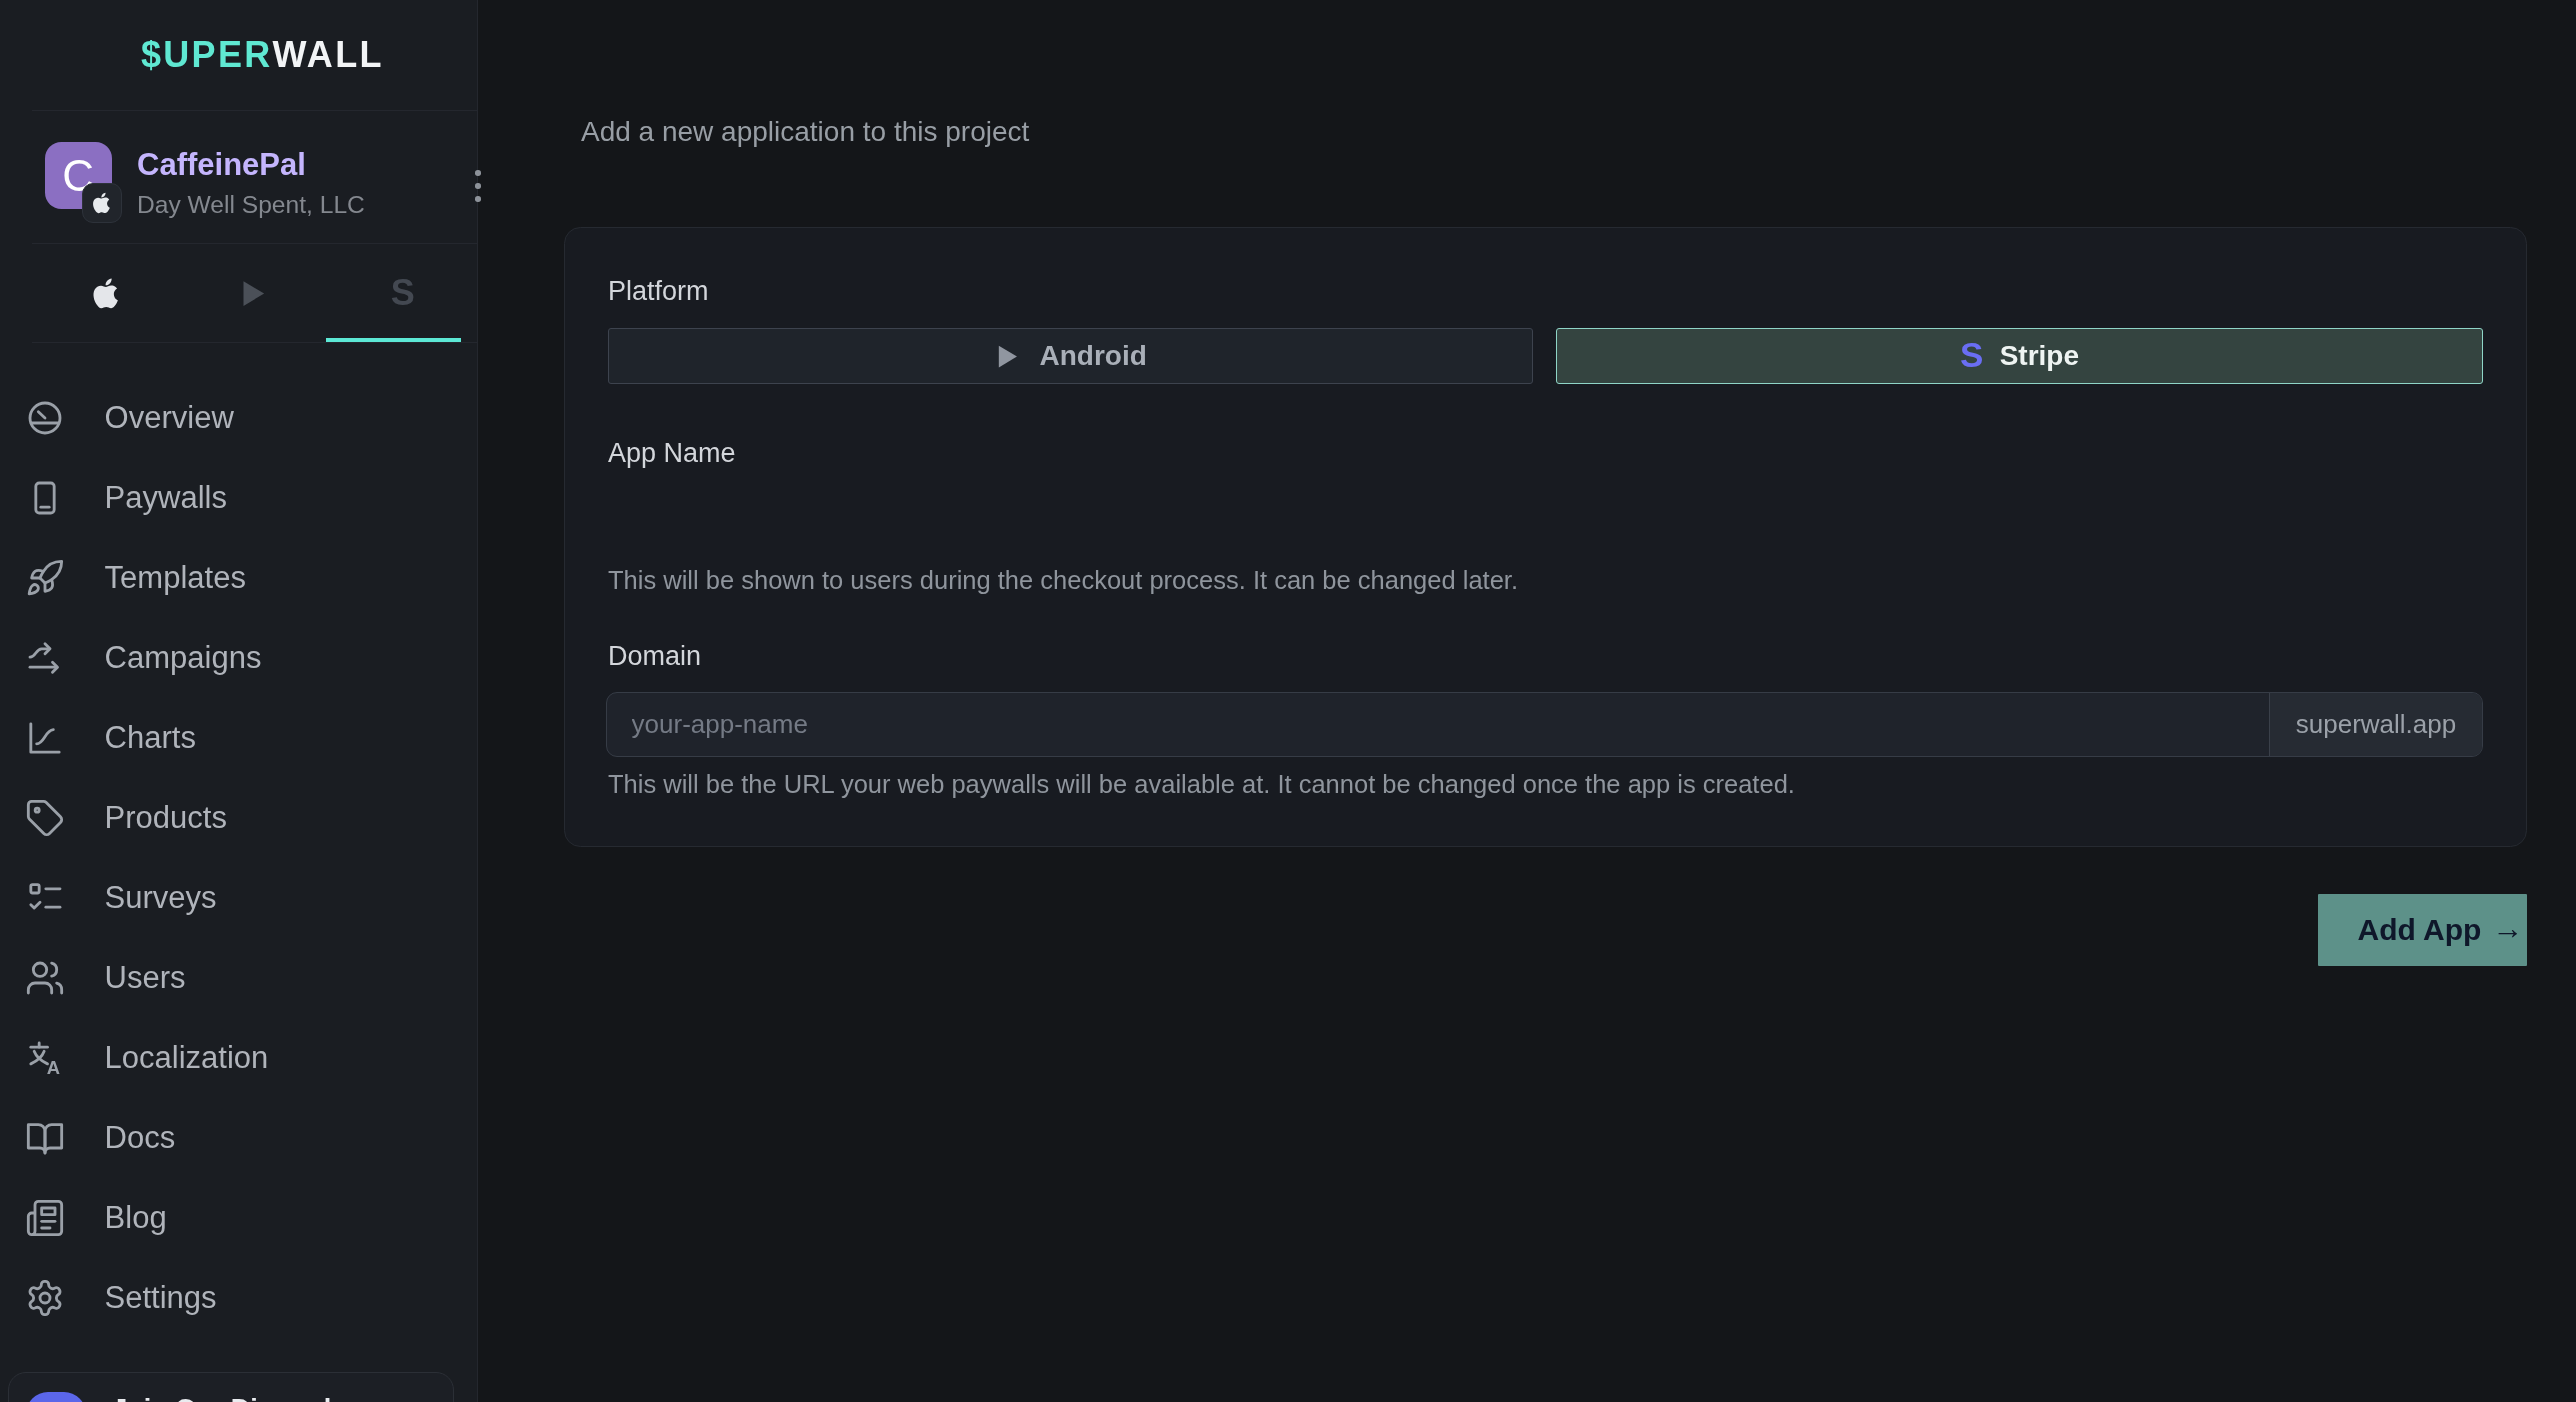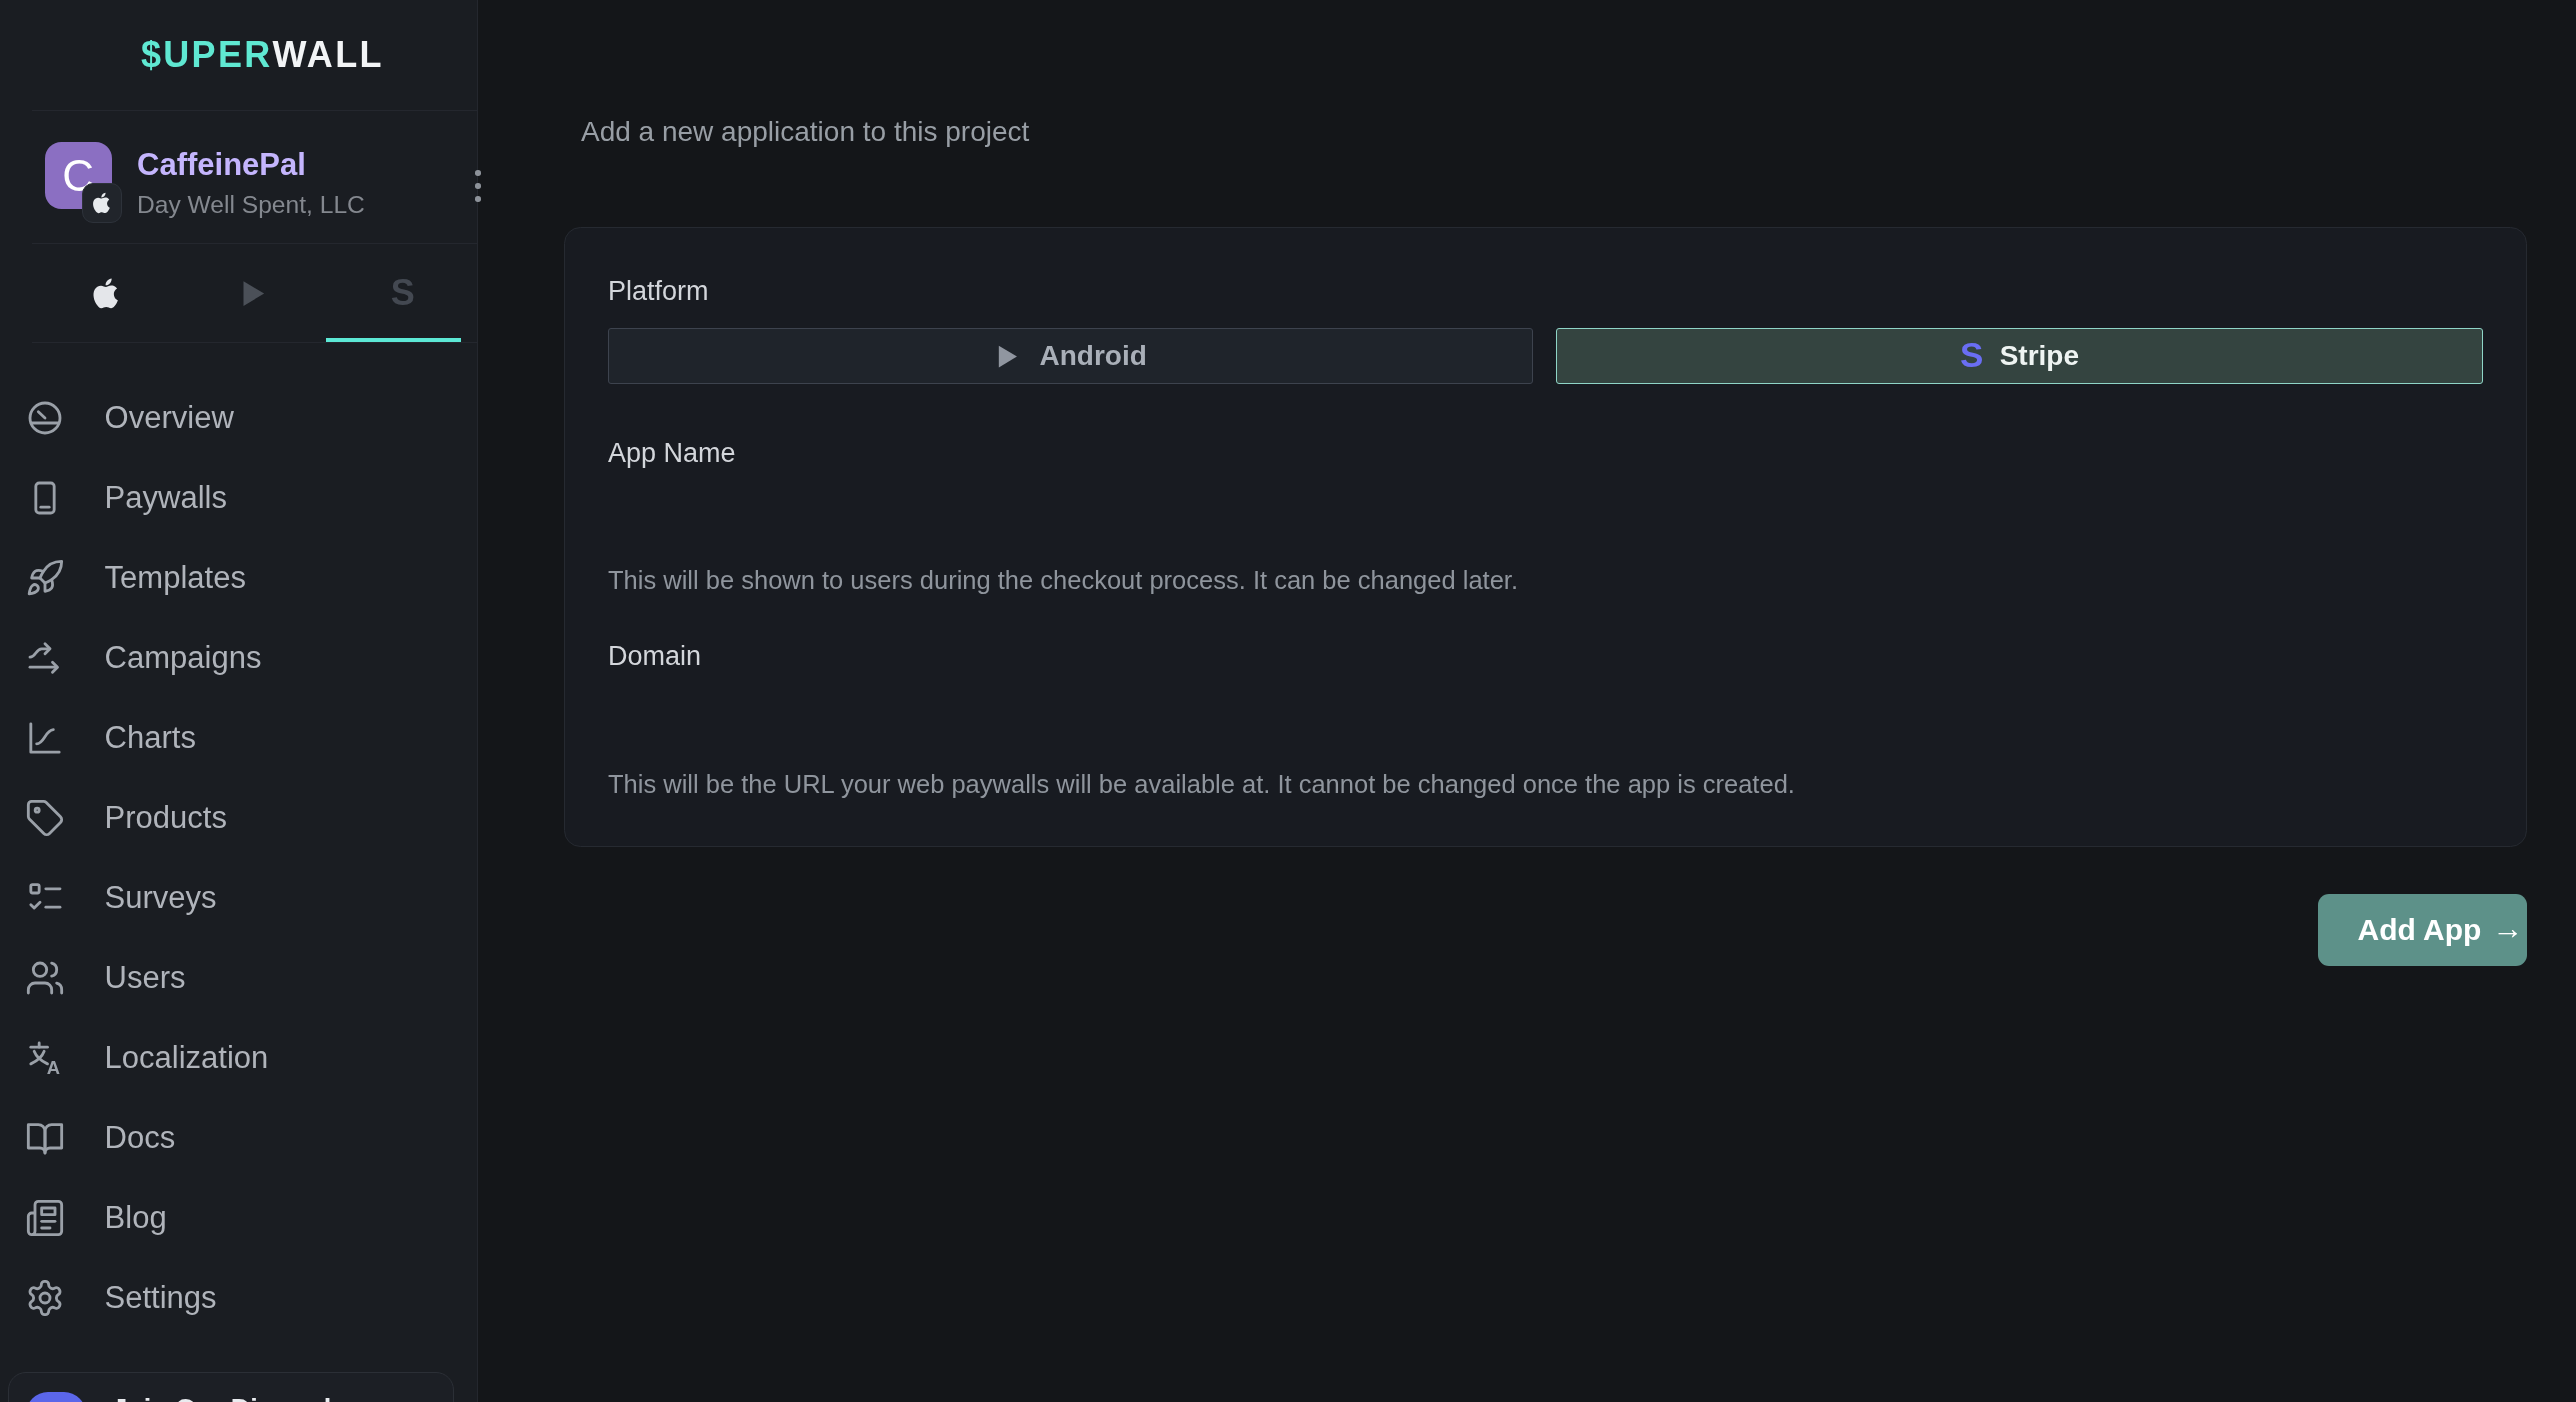--- a/index.html
+++ b/index.html
@@ -111,23 +111,23 @@
     display:flex; align-items:center; justify-content:center;
     font-size:26px; color:#9ba1a9;
   }
 
   .hint { position:absolute; left:43px; font-size:25.5px; color:#8f959d; }
   .hint-appname { top:338px; }
   .hint-domain  { top:542px; }
 
   .submit-btn {
     position:absolute; left:2318px; top:894px; width:209px; height:72px;
-    background:#5d9189; border:none; border-radius:11px; cursor:pointer;
+    background:#5d9189; border:none; border-radius:1px; cursor:pointer;
     display:flex; align-items:center; justify-content:center; gap:11px;
-    font-size:30px; font-weight:700; color:#ffffff;
+    font-size:30px; font-weight:700; color:#0f172a;
     font-family:"Liberation Sans", sans-serif;
     padding-left:36px;
   }
   .submit-arrow { font-size:31px; font-weight:400; position:relative; top:-0.9px; }
 </style>
 </head>
 <body>
 
 <div id="app">
 
@@ -293,20 +293,24 @@
     </div>
     <div class="platform-btn btn-stripe">
       <span class="stripe-s">S</span>
       <span>Stripe</span>
     </div>
 
     <div class="field-label lbl-appname">App Name</div>
     <div class="hint hint-appname">This will be shown to users during the checkout process. It can be changed later.</div>
 
     <div class="field-label lbl-domain">Domain</div>
+    <div class="input-group">
+      <input type="text" placeholder="your-app-name" style="">
+      <div class="input-suffix">superwall.app</div>
+    </div>
     <div class="hint hint-domain">This will be the URL your web paywalls will be available at. It cannot be changed once the app is created.</div>
   </div>
 
   <button class="submit-btn">
     <span>Add App</span>
     <span class="submit-arrow">→</span>
   </button>
 
 </div>
 

